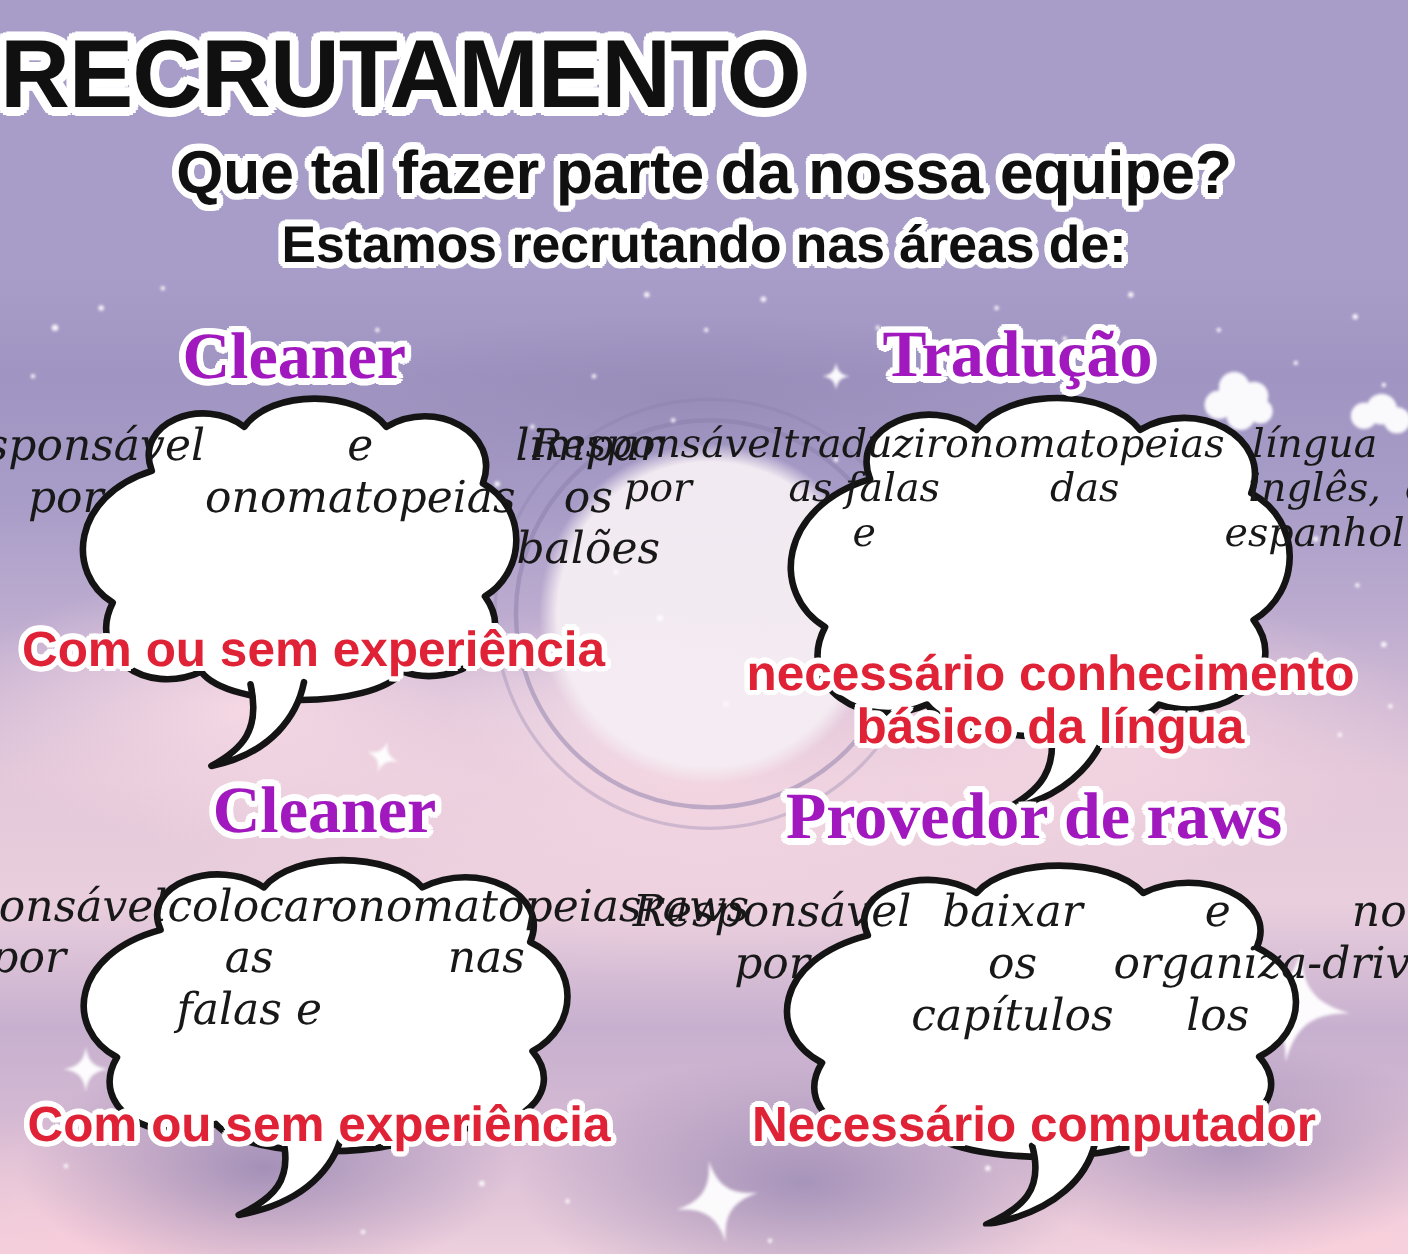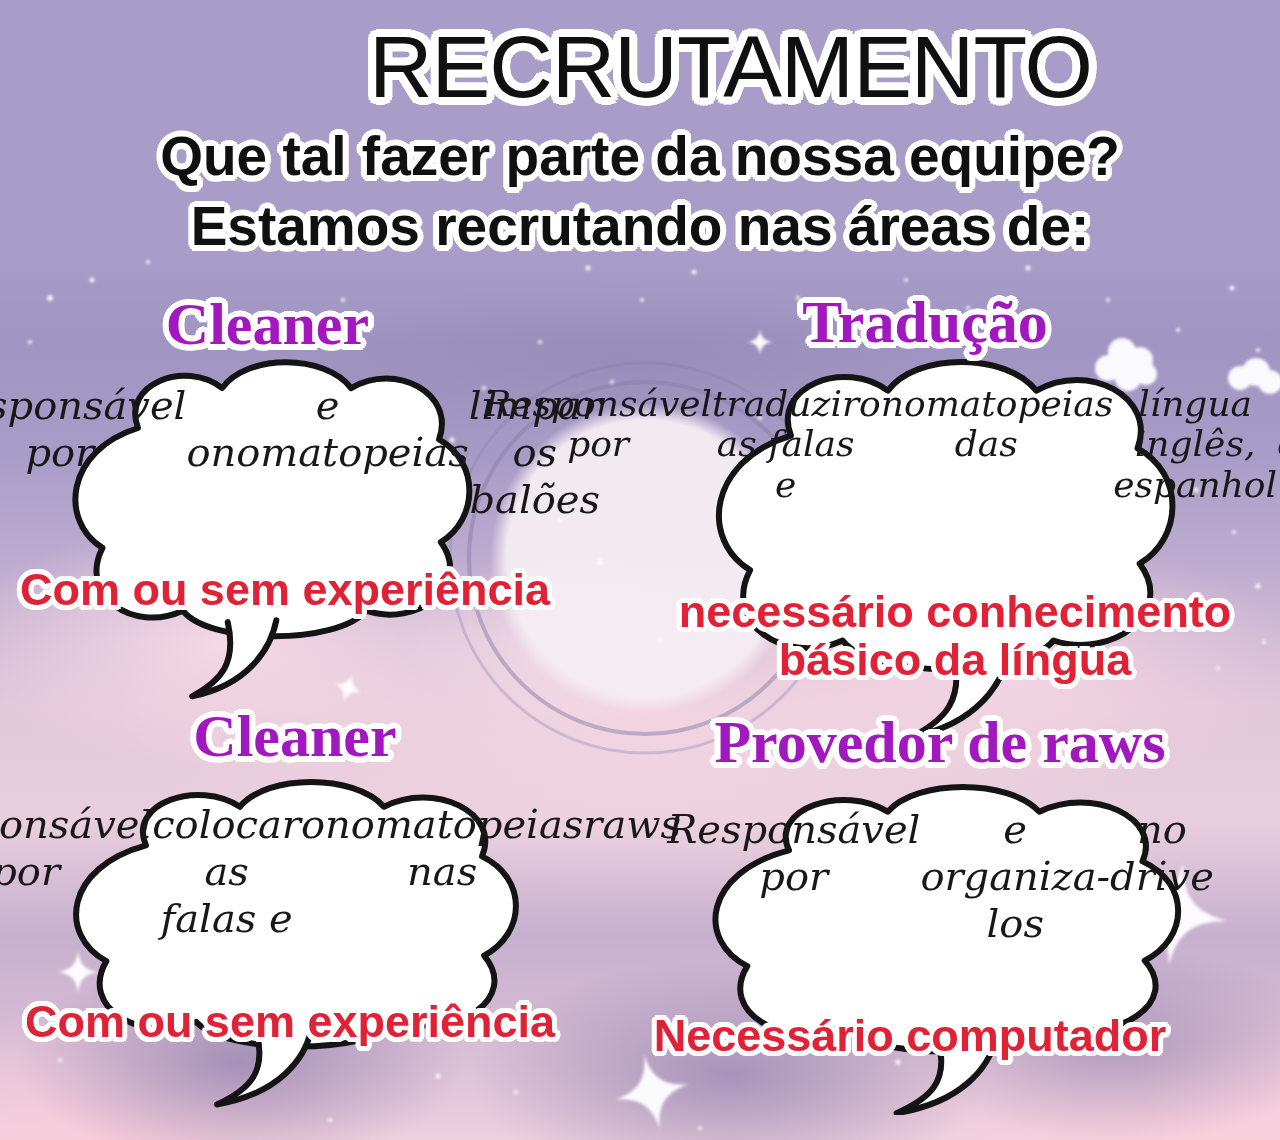--- a/index.html
+++ b/index.html
@@ -26,26 +26,26 @@
       linear-gradient(180deg,#a89cc8 0%,#a89cc8 22%,#a094c2 30%,#a89dc8 40%,#bfadd0 50%,#e3c8da 62%,#e9cedd 72%,#c7b0cf 82%,#d5bad3 90%,#edd0dd 100%);
   }
   .starfield{position:absolute;inset:0;z-index:1;}
 
   
   .ow8{text-shadow:8px 0 0 #fff,7.4px 3.1px 0 #fff,5.7px 5.7px 0 #fff,3.1px 7.4px 0 #fff,0 8px 0 #fff,-3.1px 7.4px 0 #fff,-5.7px 5.7px 0 #fff,-7.4px 3.1px 0 #fff,-8px 0 0 #fff,-7.4px -3.1px 0 #fff,-5.7px -5.7px 0 #fff,-3.1px -7.4px 0 #fff,0 -8px 0 #fff,3.1px -7.4px 0 #fff,5.7px -5.7px 0 #fff,7.4px -3.1px 0 #fff,4px 0 0 #fff,0 4px 0 #fff,-4px 0 0 #fff,0 -4px 0 #fff,2.8px 2.8px 0 #fff,-2.8px 2.8px 0 #fff,-2.8px -2.8px 0 #fff,2.8px -2.8px 0 #fff;}
   .ow6{text-shadow:6px 0 0 #fff,5.5px 2.3px 0 #fff,4.2px 4.2px 0 #fff,2.3px 5.5px 0 #fff,0 6px 0 #fff,-2.3px 5.5px 0 #fff,-4.2px 4.2px 0 #fff,-5.5px 2.3px 0 #fff,-6px 0 0 #fff,-5.5px -2.3px 0 #fff,-4.2px -4.2px 0 #fff,-2.3px -5.5px 0 #fff,0 -6px 0 #fff,2.3px -5.5px 0 #fff,4.2px -4.2px 0 #fff,5.5px -2.3px 0 #fff,3px 0 0 #fff,0 3px 0 #fff,-3px 0 0 #fff,0 -3px 0 #fff,2.1px 2.1px 0 #fff,-2.1px 2.1px 0 #fff,-2.1px -2.1px 0 #fff,2.1px -2.1px 0 #fff;}
   .ow5{text-shadow:5px 0 0 #fff,4.6px 1.9px 0 #fff,3.5px 3.5px 0 #fff,1.9px 4.6px 0 #fff,0 5px 0 #fff,-1.9px 4.6px 0 #fff,-3.5px 3.5px 0 #fff,-4.6px 1.9px 0 #fff,-5px 0 0 #fff,-4.6px -1.9px 0 #fff,-3.5px -3.5px 0 #fff,-1.9px -4.6px 0 #fff,0 -5px 0 #fff,1.9px -4.6px 0 #fff,3.5px -3.5px 0 #fff,4.6px -1.9px 0 #fff,2.5px 0 0 #fff,0 2.5px 0 #fff,-2.5px 0 0 #fff,0 -2.5px 0 #fff,1.8px 1.8px 0 #fff,-1.8px 1.8px 0 #fff,-1.8px -1.8px 0 #fff,1.8px -1.8px 0 #fff;}
 
   
-  .title{position:absolute;z-index:3;left:0;width:1092px;top:16px;text-align:right;
-    font-size:88px;font-weight:400;letter-spacing:-1px;color:var(--title-black,#101010);}
+  .title{position:absolute;z-index:3;left:0;width:1092px;top:16px;text-align:left;
+    font-size:88px;font-weight:700;letter-spacing:-1px;color:var(--title-black,#101010);}
   .intro{position:absolute;z-index:3;left:0;width:1280px;text-align:center;
     font-weight:700;color:var(--title-black,#101010);}
   .intro1{top:124px;font-size:55px;}
-  .intro2{top:194px;font-size:55px;}
+  .intro2{top:194px;font-size:47px;}
 
   
   .heading{position:absolute;z-index:3;text-align:center;
     font-family:"Liberation Serif",serif;font-weight:700;font-size:60px;
     color:var(--heading-purple,#a018be);}
   .h-cleaner{left:55px;width:425px;top:290px;}
   .h-traducao{left:680px;width:490px;top:288px;}
   .h-editor{left:55px;width:480px;top:702px;}
   .h-provedor{left:640px;width:600px;top:708px;}
 
@@ -62,21 +62,21 @@
     font-family:"DejaVu Serif",serif;font-style:italic;color:#181818;}
   .bt-lg{font-size:40px;line-height:1.18;}
   .bt-md{font-size:36px;line-height:1.13;}
 
   
   .note{position:absolute;z-index:4;text-align:center;font-weight:700;font-size:45px;line-height:1.06;
     color:var(--note-red,#e02236);letter-spacing:0px;}
   .n1{left:10px;width:550px;top:566px;}
   .n2{left:665px;width:580px;top:588px;}
   .n3{left:10px;width:560px;top:998px;}
-  .n4{left:630px;width:560px;top:998px;margin-top:14px;}
+  .n4{left:660px;width:560px;top:998px;}
 </style>
 </head>
 <body>
 
 <div class="poster">
 
   <div class="bg"></div>
 
   <svg class="starfield" viewBox="0 0 1280 1140" aria-hidden="true">
     <defs>
@@ -203,20 +203,21 @@
     </div>
   </div>
 
   <div class="bubble b-provedor">
     <svg viewBox="0 0 460 370" preserveAspectRatio="none">
       <path class="cloud" d="M 92 82 C 74 36 142 10 182 40 C 208 4 292 4 320 40 C 368 12 432 46 414 94 C 458 118 456 178 416 202 C 450 248 390 292 336 274 C 306 310 168 310 140 274 C 86 298 28 258 54 208 C 8 180 14 106 92 82 Z"></path>
       <path class="tail" transform="translate(40,4)" d="M 188 286 C 198 330 180 348 150 364 C 210 352 234 314 240 284"></path>
     </svg>
     <div class="bubble-text bt-lg">
       <span>Responsável por</span>
+      <span>baixar os capítulos</span>
       <span>e organiza-los</span>
       <span>no drive</span>
     </div>
   </div>
 
   <div class="note n1 ow5">Com ou sem experiência</div>
   <div class="note n2 ow5">necessário conhecimento básico da língua</div>
   <div class="note n3 ow5">Com ou sem experiência</div>
   <div class="note n4 ow5">Necessário computador</div>
 

